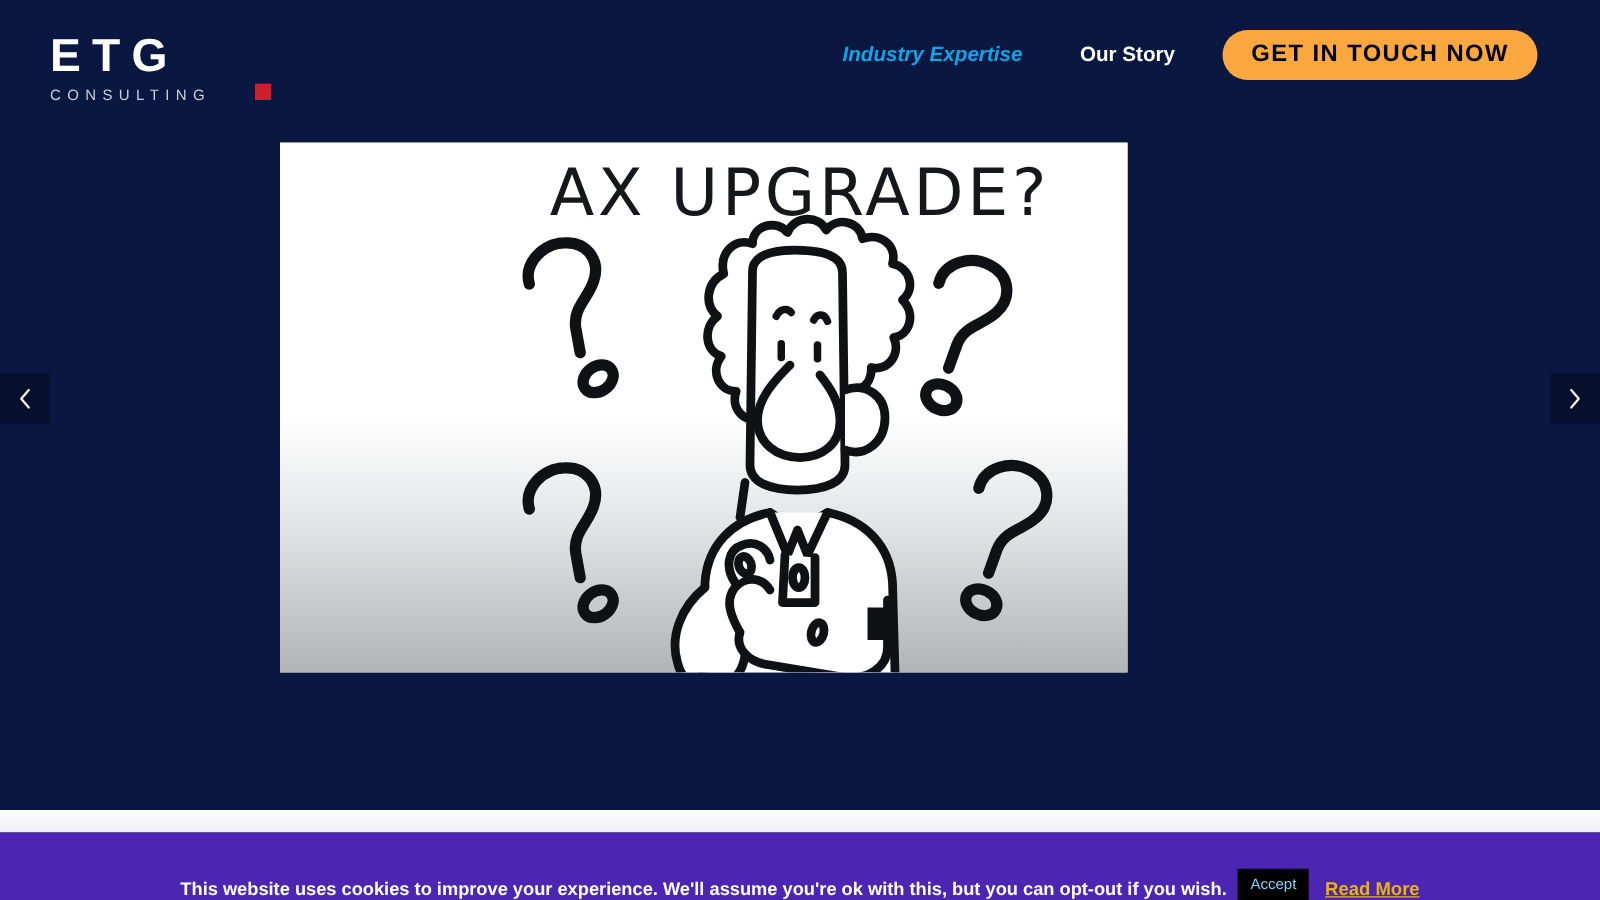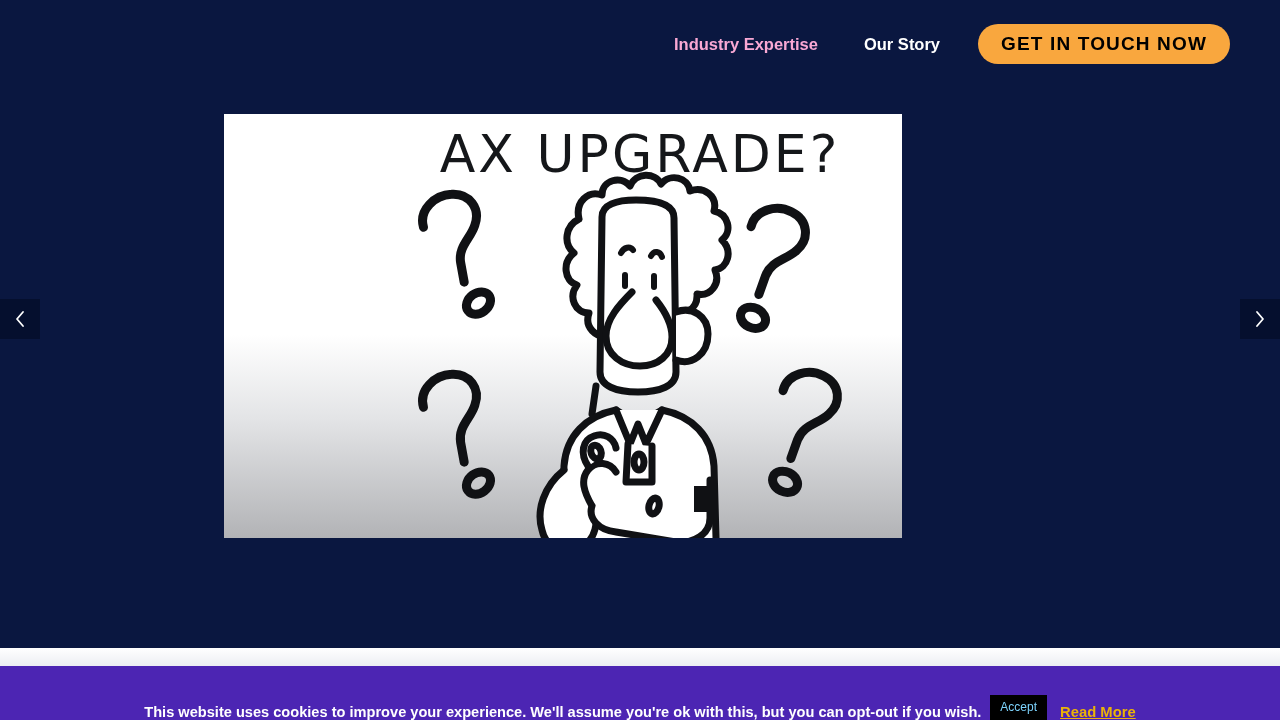--- a/index.html
+++ b/index.html
@@ -78,21 +78,21 @@
   }
   .nav-link {
     font-family: "Liberation Sans", sans-serif;
     font-size: 16.5px;
     font-weight: 600;
     text-decoration: none;
     white-space: nowrap;
     padding: 0 23px;
     line-height: 36px;
   }
-  .nav-link.accent { color: #f9a8d4; }
+  .nav-link.accent { color: #0ea5e9; font-style: italic; }
   .nav-link.plain  { color: #ffffff; }
 
   #cta-button {
     margin-left: 15px;
     background: #f9a73e;
     color: #000000;
     border: none;
     border-radius: 22px;
     height: 40px;
     padding: 0 23px;
@@ -197,20 +197,25 @@
     cursor: pointer;
   }
 </style>
 </head>
 <body>
 
 <div id="page">
 
   <header id="site-header">
 
+    <a id="logo" href="#">
+      <span id="logo-etg">ETG</span>
+      <span id="logo-consulting">CONSULTING</span>
+      <span id="logo-dot"></span>
+    </a>
 
     <nav id="main-nav">
       <a class="nav-link accent" href="#">Industry Expertise</a>
       <a class="nav-link plain" href="#">Our Story</a>
       <button id="cta-button">GET IN TOUCH NOW</button>
     </nav>
 
   </header>
 
   <section id="hero">

